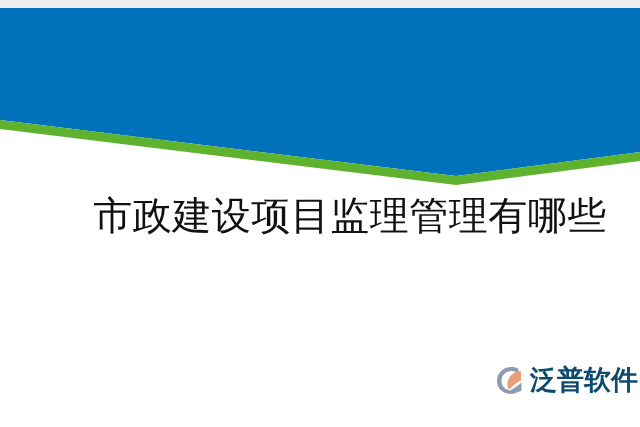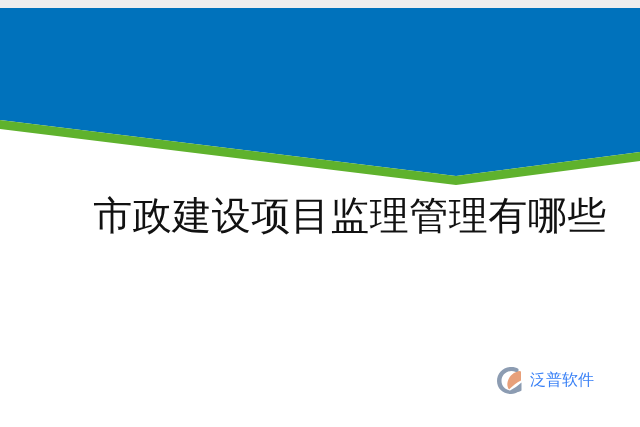--- a/index.html
+++ b/index.html
@@ -68,24 +68,24 @@
     height: 34px;
   }
   .brand-mark {
     width: 31px;
     height: 29px;
     display: block;
     margin-right: 3px;
   }
   .brand-name {
     font-family: "DejaVu Sans", "Liberation Sans", sans-serif;
-    font-size: 16px;
+    font-size: 27px;
     line-height: 26px;
-    color: #3b82f6;
-    font-weight: 400;
+    color: #0c4a6e;
+    font-weight: 700;
     letter-spacing: 0px;
     white-space: nowrap;
   }
   .brand-url {
     position: absolute;
     left: 1px;
     top: 33px;
     font-family: "Liberation Serif", "DejaVu Serif", serif;
     font-size: 15px;
     line-height: 18px;

